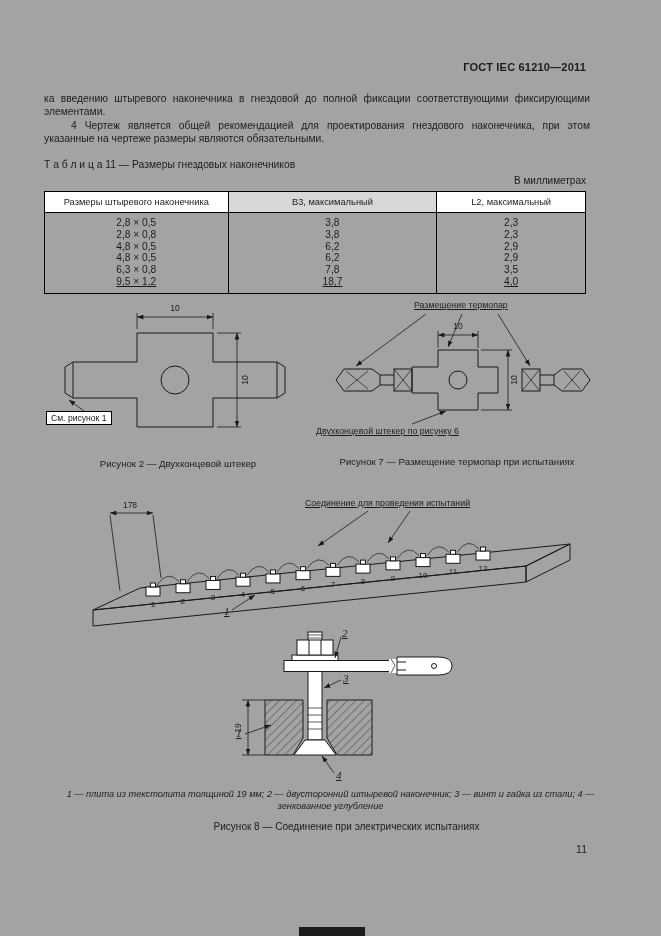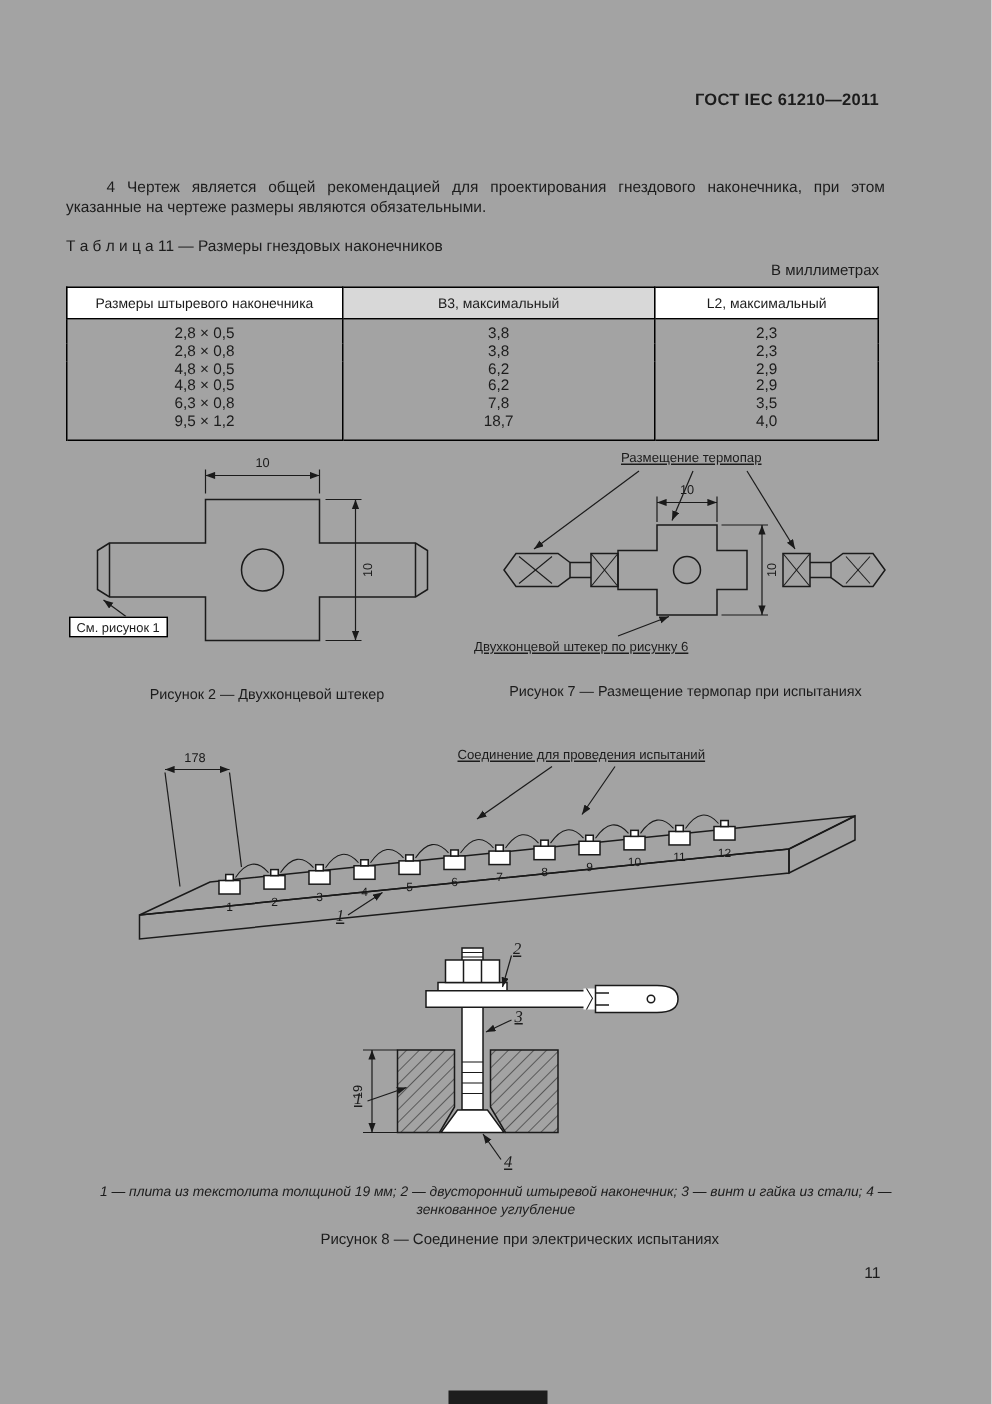--- a/index.html
+++ b/index.html
@@ -28,21 +28,21 @@
   .t th {
     border: 1px solid #000; font-weight: 400; font-size: 9.3px;
     padding: 5px 2px; text-align: center; vertical-align: middle; background: #fff;
   }
   .t th.shaded { background: #d8d8d8; }
   .t td {
     border-left: 1px solid #000; border-right: 1px solid #000;
     font-size: 10.2px; text-align: center; line-height: 11.8px; padding: 0 2px;
   }
   .t tbody tr:first-child td { padding-top: 4px; }
-  .t tbody tr:last-child td { padding-bottom: 5px; }
+  .t tbody tr:last-child td { padding-bottom: 5px; text-decoration: underline; }
   .fig { position: absolute; }
   .fig6 { left: 40px; top: 300px; width: 276px; }
   .fig7 { left: 316px; top: 298px; width: 282px; }
   .fig8a { left: 58px; top: 492px; width: 540px; height: 150px; }
   .fig8b { left: 190px; top: 628px; width: 290px; height: 160px; }
   .fig svg { display: block; }
   .fig-caption { text-align: center; font-size: 9.6px; margin-top: 8px; }
   .olabel { position: absolute; font-size: 8.8px; white-space: nowrap; background: transparent; }
   .u { text-decoration: underline; }
   .ref-box {
@@ -79,20 +79,21 @@
   .dimtext { font-size: 8.5px; }
   .postext { font-size: 8px; }
 </style>
 </head>
 <body>
 
 <div class="page">
 
   <div class="header">ГОСТ IEC 61210—2011</div>
 
+  <div class="para p1">ка введению штыревого наконечника в гнездовой до полной фиксации соответствующими фиксирующими элементами.</div>
   <div class="para p2">4  Чертеж является общей рекомендацией для проектирования гнездового наконечника, при этом указанные на чертеже размеры являются обязательными.</div>
 
   <div class="table-title">Т а б л и ц а  11 — Размеры гнездовых наконечников</div>
   <div class="units">В миллиметрах</div>
 
   <table class="t">
     <colgroup>
       <col style="width:184px">
         <col style="width:209px">
         <col style="width:149px">

